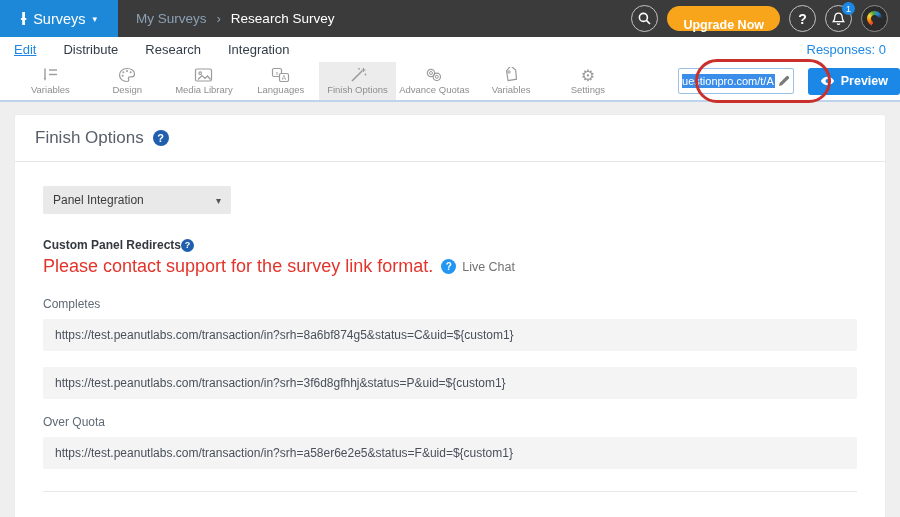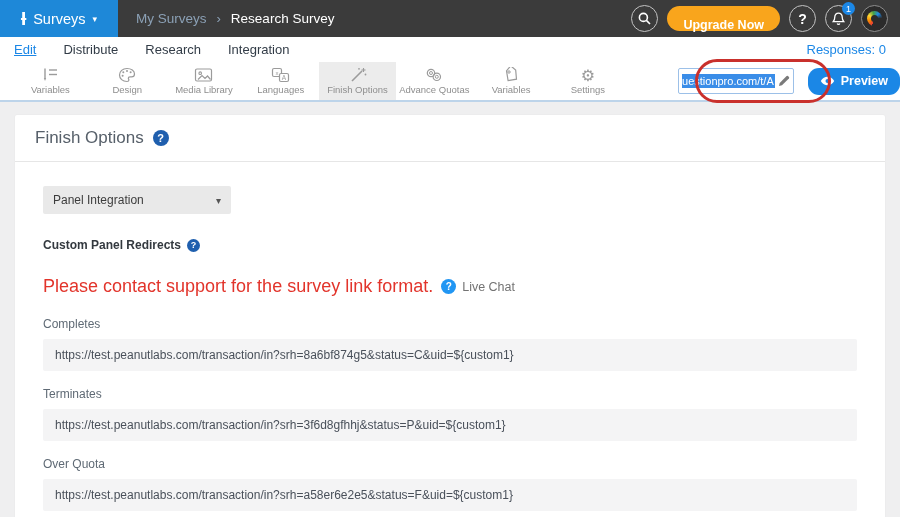--- a/index.html
+++ b/index.html
@@ -36,34 +36,34 @@
   .toolbar { height:40px; background:#fff; border-bottom:2px solid #bdd4ea; display:flex; align-items:center; padding-left:12px; }
   .tool-item { width:80px; height:38px; display:flex; flex-direction:column; align-items:center; justify-content:center; gap:1px; cursor:pointer; }
   .tool-item.active { background:#ececec; }
   .tool-item svg { display:block; }
   .tool-label { font-size:9.5px; color:#8e8e8e; white-space:nowrap; }
   .gear-glyph { font-size:16px; color:#9b9b9b; line-height:15px; }
   .url-wrap { margin-left:52px; width:120px; height:26px; background:#fff; border:1px solid #9cc0e8; border-radius:2px; display:flex; align-items:center; overflow:hidden; padding:0 3px; }
   .url-text-clip { flex:1; overflow:hidden; display:flex; justify-content:flex-end; }
   .url-selected { background:#3a8de8; color:#fff; font-size:11px; white-space:nowrap; padding:1px 1px; }
   .url-pencil { flex:none; margin-left:3px; cursor:pointer; }
-  .preview-btn { margin-left:14px; height:27px; padding:0 12px; background:#1b87e6; border:none; border-radius:11px; color:#fff; font-size:12.5px; font-weight:bold; display:flex; align-items:center; gap:6px; cursor:pointer; font-family:inherit; }
+  .preview-btn { margin-left:14px; height:27px; padding:0 12px; background:#1b87e6; border:none; border-radius:3px; color:#fff; font-size:12.5px; font-weight:bold; display:flex; align-items:center; gap:6px; cursor:pointer; font-family:inherit; }
   .annotation-oval { position:absolute; left:695px; top:59px; width:136px; height:44px; border:3px solid #c9302c; border-radius:22px; pointer-events:none; z-index:20; }
 
   
   .content { height:413px; padding:13px 15px; }
   .card { background:#fff; border-radius:2px; min-height:380px; box-shadow:0 0 2px rgba(0,0,0,0.06); }
   .card-header { display:flex; align-items:center; gap:9px; padding:13px 20px; border-bottom:1px solid #e6e6e6; }
   .card-title { font-size:17px; color:#57606a; }
   .help-circle { width:16px; height:16px; background:#1f5fae; border-radius:50%; color:#fff; font-size:11px; font-weight:bold; display:flex; align-items:center; justify-content:center; cursor:pointer; flex:none; }
   .help-circle.small { width:13px; height:13px; font-size:9px; }
   .card-body { padding:24px 28px 26px 28px; }
   .dropdown { width:188px; height:28px; background:#e9e9e9; border-radius:2px; padding:0 10px; display:flex; align-items:center; justify-content:space-between; font-size:12px; color:#3c3c3c; cursor:pointer; margin-bottom:24px; }
   .dropdown .caret { color:#555; font-size:10px; }
-  .section-label-row { display:flex; align-items:center; gap:6px; margin-bottom:24px; }
+  .section-label-row { display:flex; align-items:center; margin-bottom:4px; }
   .section-label { font-size:12px; font-weight:bold; color:#33393f; }
   .support-row { display:flex; align-items:center; gap:6px; margin-bottom:20px; }
   .support-note { font-size:18px; color:#e2342b; }
   .chat-circle { width:15px; height:15px; background:#2196f3; border-radius:50%; color:#fff; font-size:10px; font-weight:bold; display:flex; align-items:center; justify-content:center; cursor:pointer; flex:none; margin-left:2px; }
   .live-chat { font-size:12.5px; color:#737373; cursor:pointer; }
   .field-group { margin-bottom:16px; }
   .field-label { font-size:12px; color:#5f6a75; margin-bottom:8px; }
   .field-box { background:#f4f4f5; border-radius:2px; padding:9px 12px; font-size:12px; color:#49505a; white-space:nowrap; overflow:hidden; }
   .divider { border:none; border-top:1px solid #e7e7e7; margin:22px 0 15px 0; }
 </style>
@@ -234,21 +234,20 @@
           <span class="chat-circle">?</span>
           <span class="live-chat">Live Chat</span>
         </div>
 
         <div class="field-group">
           <div class="field-label">Completes</div>
           <div class="field-box">https://test.peanutlabs.com/transaction/in?srh=8a6bf874g5&amp;status=C&amp;uid=${custom1}</div>
         </div>
 
         <div class="field-group">
-          <div class="field-label">Terminates</div>
           <div class="field-box">https://test.peanutlabs.com/transaction/in?srh=3f6d8gfhhj&amp;status=P&amp;uid=${custom1}</div>
         </div>
 
         <div class="field-group">
           <div class="field-label">Over Quota</div>
           <div class="field-box">https://test.peanutlabs.com/transaction/in?srh=a58er6e2e5&amp;status=F&amp;uid=${custom1}</div>
         </div>
 
         <hr class="divider">
 

